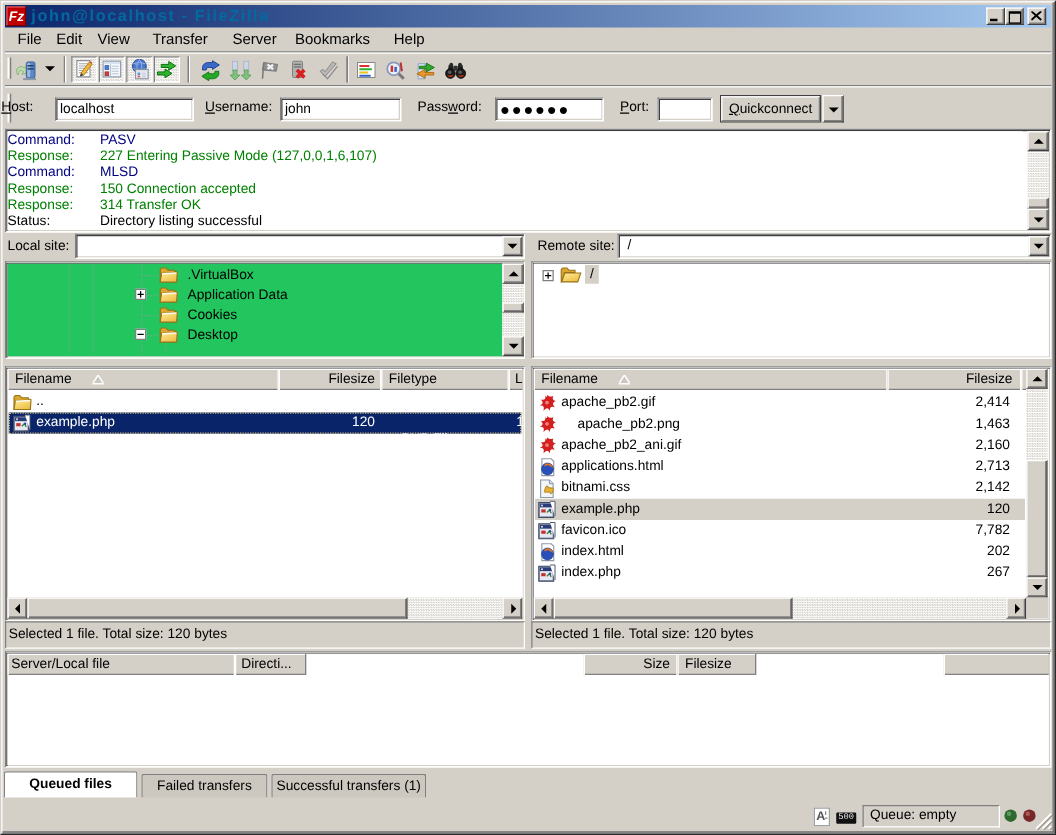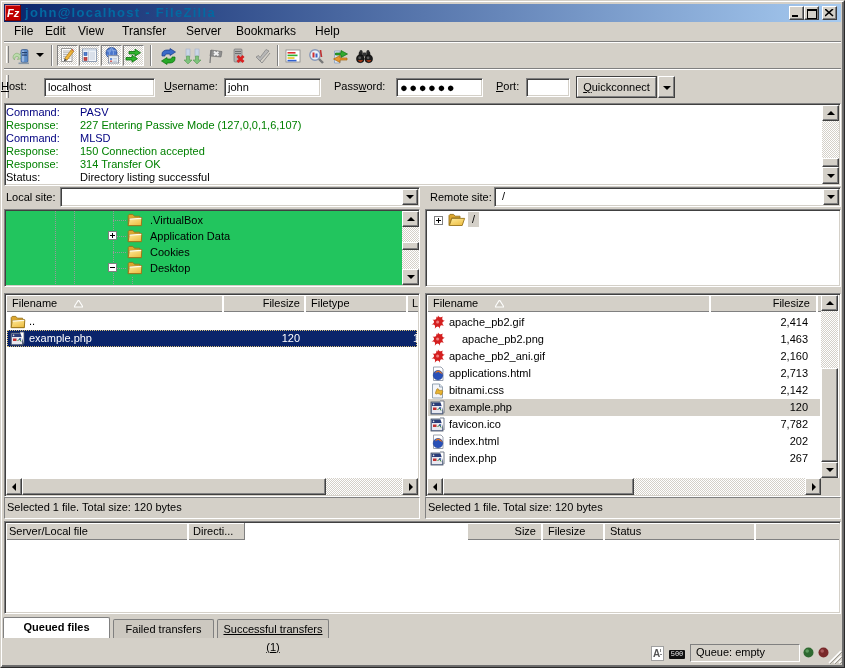--- a/index.html
+++ b/index.html
@@ -504,31 +504,30 @@
 <div class="ab" style="left:425px;top:497px;width:416px;height:22px;border:1px solid;border-color:#808080 #fff #fff #808080;background:#d4d0c8;box-sizing:border-box;">
   <div style="margin:3px 0 0 2px;">Selected 1 file. Total size: 120 bytes</div>
   </div>
 
 <div class="ab sunk2" style="left:4px;top:521px;width:837px;height:93px;background:#fff;box-sizing:border-box;"></div>
 <div class="ab" style="left:6px;top:523px;width:833px;height:89px;overflow:hidden;background:#fff;">
   <div class="ab hdrcol" style="left:0;top:0;width:182px;height:17px;"><span style="margin-left:3px;">Server/Local file</span></div>
   <div class="ab hdrcol" style="left:182px;top:0;width:56px;height:17px;"><span style="margin-left:5px;">Directi...</span></div>
   <div class="ab hdrcol" style="left:461px;top:0;width:75px;height:17px;text-align:right;"><span style="margin-right:6px;">Size</span></div>
   <div class="ab hdrcol" style="left:536px;top:0;width:62px;height:17px;"><span style="margin-left:6px;">Filesize</span></div>
-  <div class="ab hdrcol" style="left:598px;top:0;width:151px;height:17px;"><span style="margin-left:6px;">Status</span></div>
   <div class="ab hdrcol" style="left:749px;top:0;width:84px;height:17px;"></div>
 </div>
 
 <div class="ab" style="left:3px;top:617px;width:107px;height:21px;background:#fff;border:1px solid #808080;border-bottom:none;border-radius:2px 2px 0 0;box-shadow:inset 1px 1px 0 #fff;box-sizing:border-box;">
   <div style="text-align:center;font-weight:bold;line-height:19px;">Queued files</div>
   </div>
 <div class="ab" style="left:113px;top:619px;width:101px;height:19px;background:#ccc8c0;border:1px solid #808080;border-bottom:none;border-radius:2px 2px 0 0;box-sizing:border-box;">
   <div style="text-align:center;line-height:18px;">Failed transfers</div>
   </div>
-<div class="ab" style="left:217px;top:619px;width:112px;height:19px;background:#ccc8c0;border:1px solid #808080;border-bottom:none;border-radius:2px 2px 0 0;box-sizing:border-box;text-decoration:underline;">
+<div class="ab" style="left:217px;top:619px;width:124px;height:19px;background:#ccc8c0;border:1px solid #808080;border-bottom:none;border-radius:2px 2px 0 0;box-sizing:border-box;">
   <div style="text-align:center;line-height:18px;">Successful transfers (1)</div>
   </div>
 
 <div class="ab" style="left:651px;top:646px;width:13px;height:15px;background:#fff;border:1px solid #a0a0a0;box-sizing:border-box;">
   <div style="font-size:10px;font-weight:bold;color:#555;margin:1px 0 0 1px;">A</div>
     <div class="ab" style="left:8px;top:2px;width:1px;height:3px;background:#888;"></div>
     <div class="ab" style="left:8px;top:7px;width:2px;height:1px;background:#888;"></div>
   </div>
 <div class="ab" style="left:669px;top:650px;width:16px;height:9px;background:#101010;border-radius:1px;color:#e8e8e8;font-size:7px;line-height:9px;text-align:center;font-family:'Liberation Mono',monospace;">500</div>
 <div class="ab" style="left:690px;top:644px;width:110px;height:18px;border:1px solid;border-color:#808080 #fff #fff #808080;background:#d4d0c8;box-sizing:border-box;">

